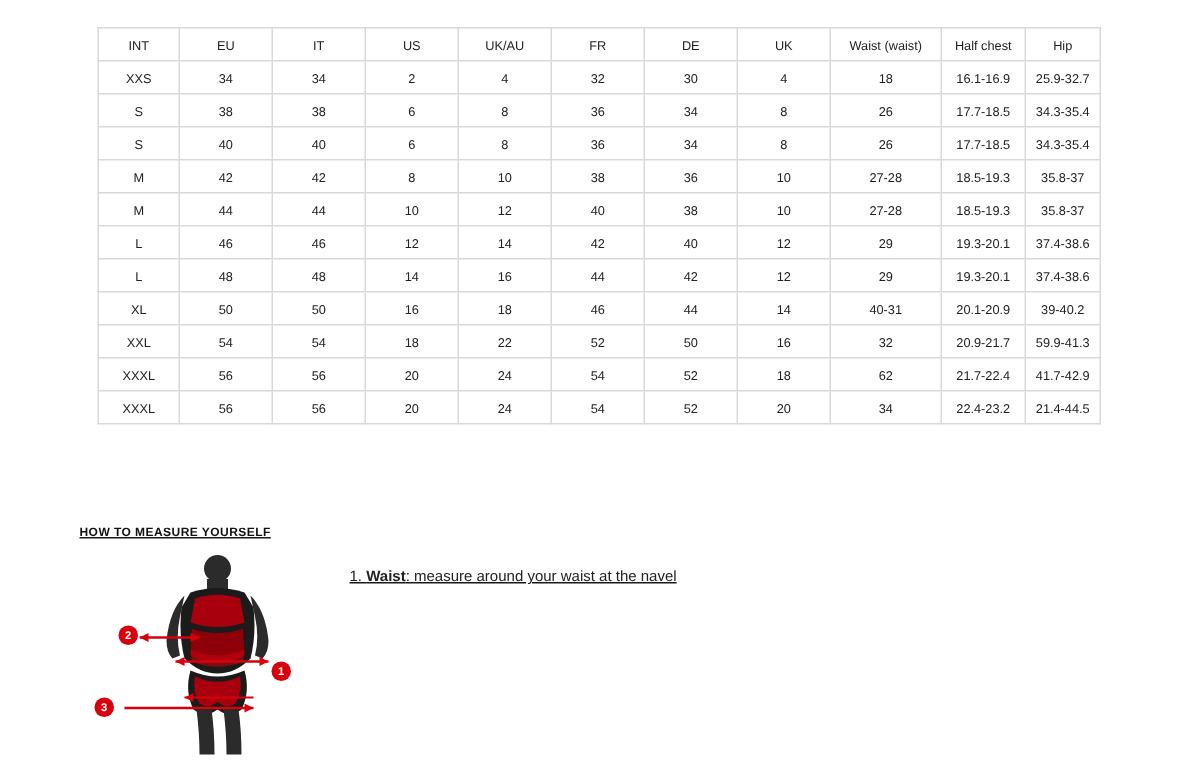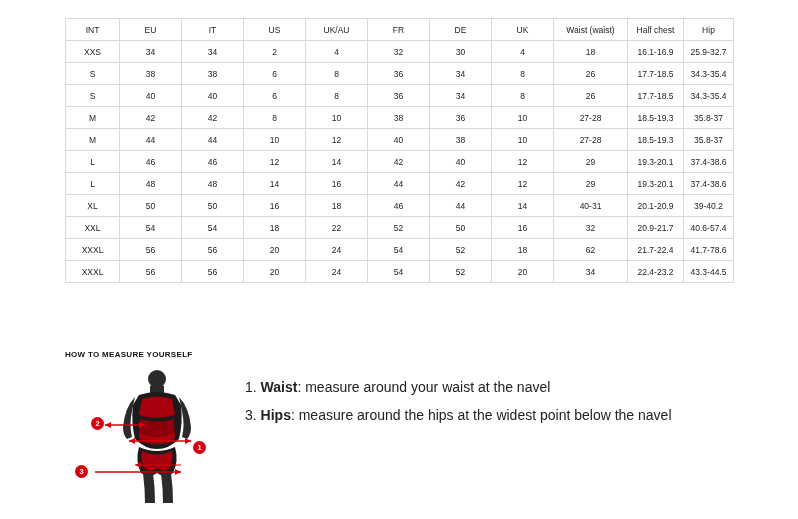--- a/index.html
+++ b/index.html
@@ -55,23 +55,24 @@
   col.c5 { width: 62px; }
   col.c6 { width: 62px; }
   col.c7 { width: 62px; }
   col.c8 { width: 74px; }
   col.c9 { width: 56px; }
   col.c10 { width: 50px; }
 
   
   .measure-section {
     position: absolute;
-    left: 65px;
+    left: 53px;
     top: 350px;
     width: 700px;
+    text-decoration: underline;
   }
   .measure-title {
     font-size: 8px;
     font-weight: bold;
     letter-spacing: 0.3px;
     color: #111;
     margin-bottom: 10px;
   }
   .measure-body {
     position: relative;
@@ -83,21 +84,21 @@
     width: 125px;
     height: 135px;
     margin-left: 30px;
     flex: none;
   }
   .steps {
     margin-left: 25px;
     padding-top: 10px;
   }
   .step {
-    font-size: 14px;
+    font-size: 10px;
     color: #222;
     margin-bottom: 11px;
     line-height: 1.2;
   }
   .step b {
     font-weight: bold;
   }
   
   .dot {
     position: absolute;
@@ -265,47 +266,47 @@
           <td>XXL</td>
           <td>54</td>
           <td>54</td>
           <td>18</td>
           <td>22</td>
           <td>52</td>
           <td>50</td>
           <td>16</td>
           <td>32</td>
           <td>20.9-21.7</td>
-          <td>40.6-57.4</td>
+          <td>59.9-41.3</td>
         </tr>
         <tr>
           <td>XXXL</td>
           <td>56</td>
           <td>56</td>
           <td>20</td>
           <td>24</td>
           <td>54</td>
           <td>52</td>
           <td>18</td>
           <td>62</td>
           <td>21.7-22.4</td>
-          <td>41.7-78.6</td>
+          <td>41.7-42.9</td>
         </tr>
         <tr>
           <td>XXXL</td>
           <td>56</td>
           <td>56</td>
           <td>20</td>
           <td>24</td>
           <td>54</td>
           <td>52</td>
           <td>20</td>
           <td>34</td>
           <td>22.4-23.2</td>
-          <td>43.3-44.5</td>
+          <td>21.4-44.5</td>
         </tr>
       </tbody>
     </table>
   </div>
 
   <div class="measure-section">
     <div class="measure-title">HOW TO MEASURE YOURSELF</div>
 
     <div class="measure-body">
 
@@ -348,22 +349,18 @@
         <div class="dot dot-1">1</div>
         <div class="dot dot-2">2</div>
         <div class="dot dot-3">3</div>
       </div>
 
       <div class="steps">
         <div class="step">
           <span>1.</span>
           <b>Waist</b><span>: measure around your waist at the navel</span>
         </div>
-        <div class="step">
-          <span>3.</span>
-          <b>Hips</b><span>: measure around the hips at the widest point below the navel</span>
-        </div>
       </div>
 
     </div>
   </div>
 
 </div>
 
 </body></html>

